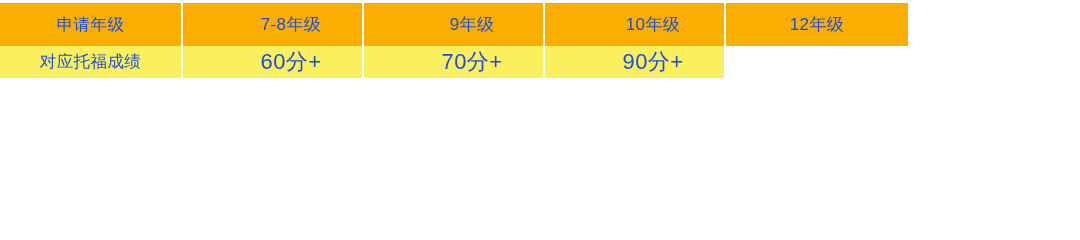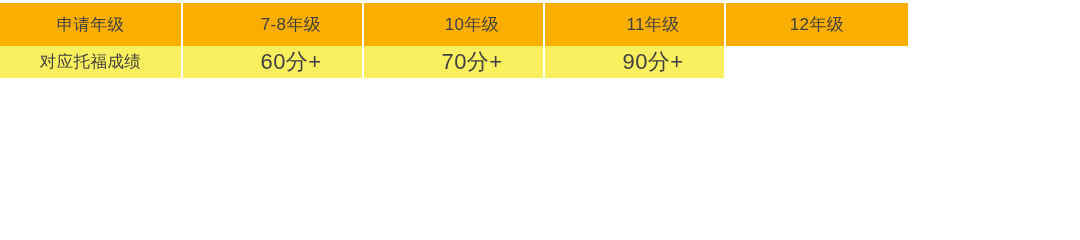--- a/index.html
+++ b/index.html
@@ -42,21 +42,21 @@
 
   .cell {
     box-sizing: border-box;
     display: flex;
     align-items: center;
     justify-content: center;
     height: 100%;
     margin-right: 2px;
     overflow: hidden;
     white-space: nowrap;
-    color: #404040;
+    color: #1d4ed8;
     letter-spacing: 0.4px;
   }
   .cell:last-child {
     margin-right: 16px;
   }
 
   
   .cell.col-0 { width: 181px; }
   .cell.col-1,
   .cell.col-2,
@@ -81,22 +81,22 @@
   .body-row .cell.col-0  { font-size: 16.5px; }
 </style>
 </head>
 <body>
 
 <div id="grade-toefl-table">
 
   <div class="table-row header-row">
     <div class="cell col-0">申请年级</div>
     <div class="cell col-1">7-8年级</div>
+    <div class="cell col-2">9年级</div>
     <div class="cell col-3">10年级</div>
-    <div class="cell col-4">11年级</div>
     <div class="cell col-5">12年级</div>
   </div>
 
   <div class="table-row body-row">
     <div class="cell col-0">对应托福成绩</div>
     <div class="cell col-1">60分+</div>
     <div class="cell col-2">70分+</div>
     <div class="cell col-4">90分+</div>
   </div>
 

